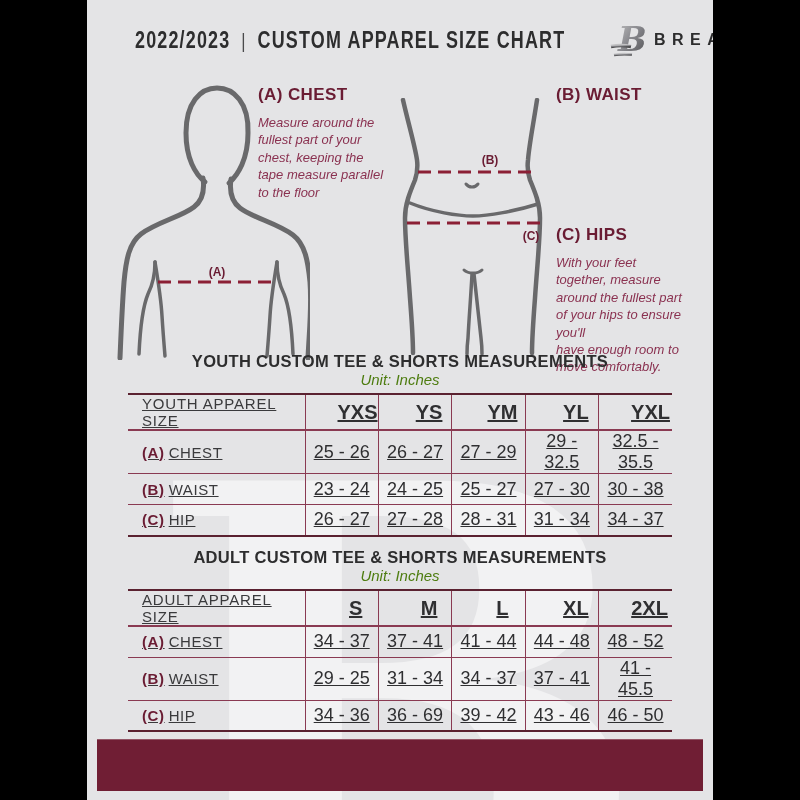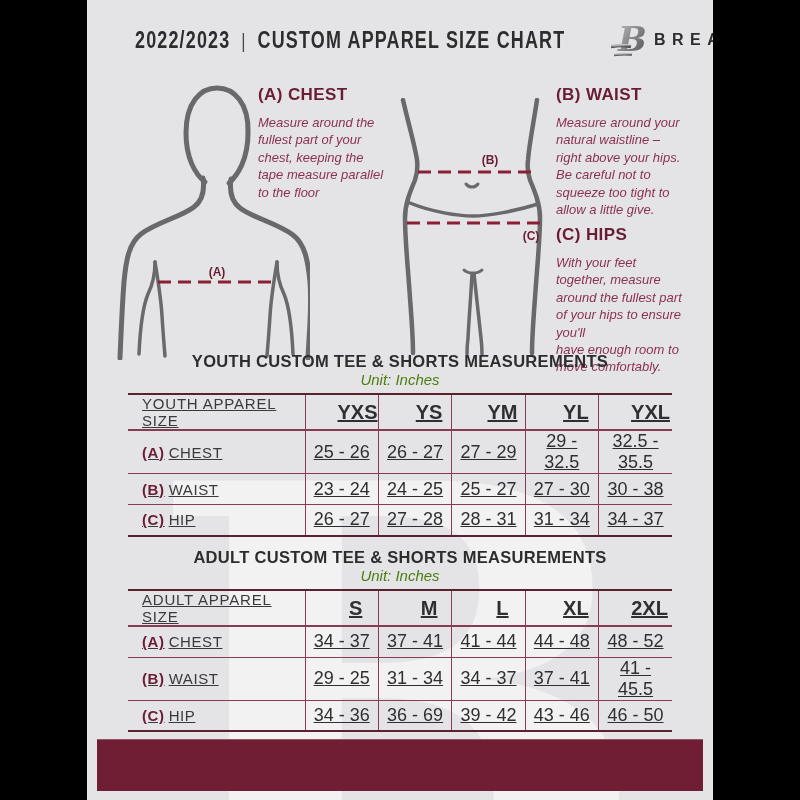--- a/index.html
+++ b/index.html
@@ -118,26 +118,20 @@
     <div class="inst" style="left:171px;top:3px;">
       <div class="inst-heading">(A) CHEST</div>
       <div class="inst-body">Measure around the
 fullest part of your
 chest, keeping the
 tape measure parallel
 to the floor</div>
     </div>
     <div class="inst" style="left:469px;top:3px;">
       <div class="inst-heading">(B) WAIST</div>
-      <div class="inst-body">Measure around your
-natural waistline –
-right above your hips.
-Be careful not to
-squeeze too tight to
-allow a little give.</div>
     </div>
     <div class="inst" style="left:469px;top:143px;">
       <div class="inst-heading">(C) HIPS</div>
       <div class="inst-body">With your feet
 together, measure
 around the fullest part
 of your hips to ensure
 you'll
 have enough room to
 move comfortably.</div>

